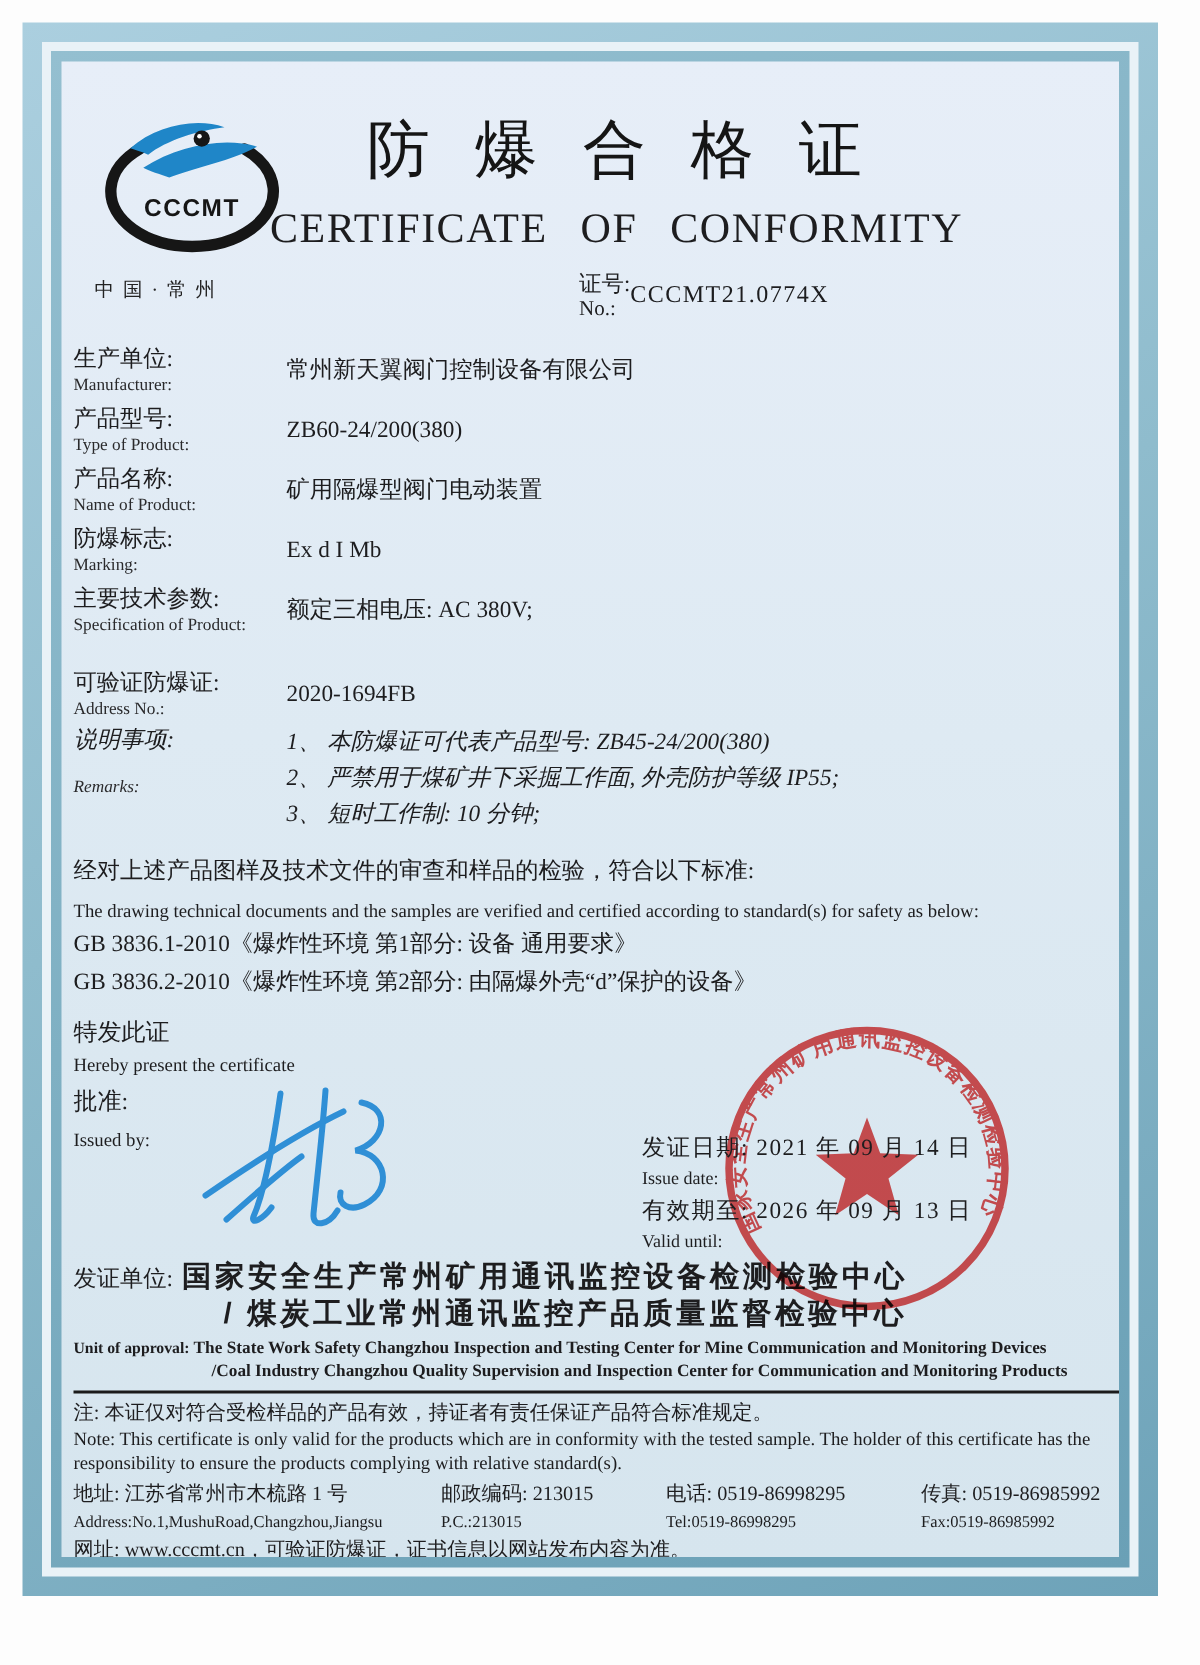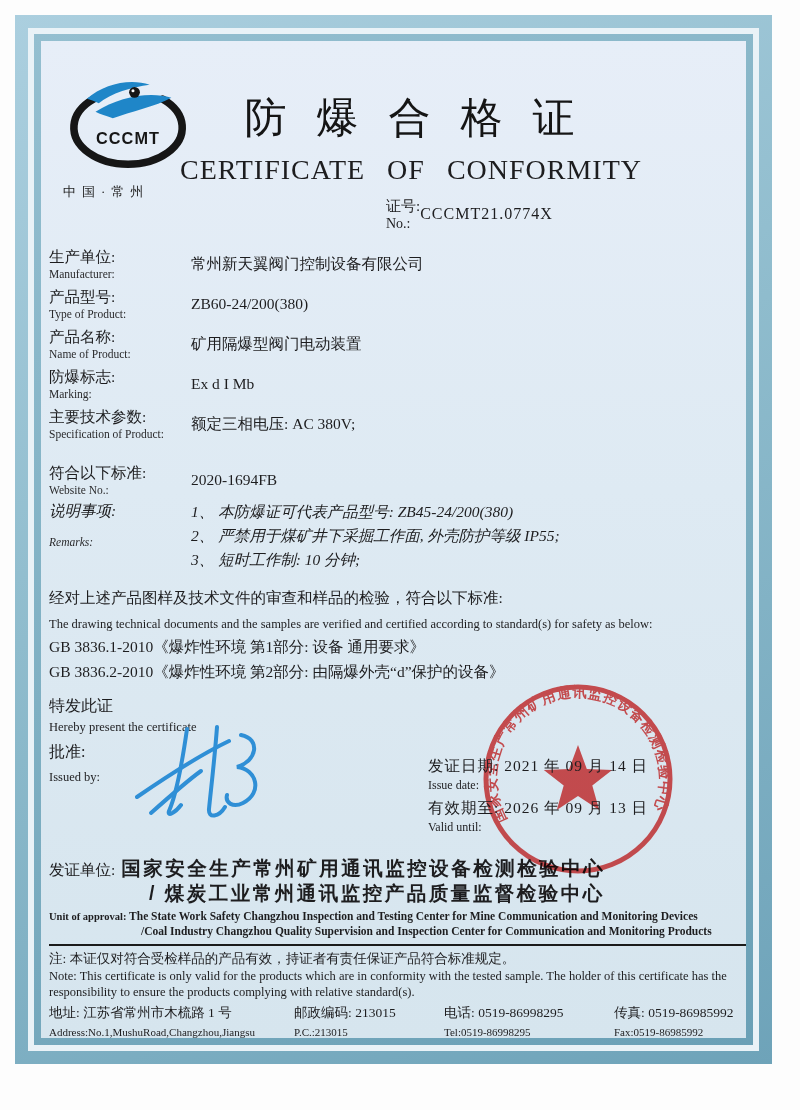--- a/index.html
+++ b/index.html
@@ -10,21 +10,21 @@
   .cert-gap   { background:#e9f2f7; padding:6px; height:100%; }
   .cert-line  { background:linear-gradient(155deg,#94bfd0 0%,#7fb0c3 50%,#6aa0b6 100%); padding:7px; height:100%; }
   .inner { position:relative; height:100%; overflow:hidden;
            background:linear-gradient(180deg,#e7eef8 0%,#deeaf3 45%,#d6e5ee 100%); }
 
   
   .logo { position:absolute; left:22px; top:36px; width:140px; text-align:left; }
   .logo-region { font-size:13px; letter-spacing:6px; margin-top:2px; color:#222; }
 
   
-  .title-block { padding-top:51px; text-align:center; }
+  .title-block { padding-top:34px; text-align:center; }
   .cn-title { font-size:42px; letter-spacing:30px; padding-left:62px; line-height:52px; font-weight:500; color:#151515; }
   .en-title { font-size:28px; letter-spacing:1px; word-spacing:14px; padding-left:35px; margin-top:10px; font-weight:500; }
   .certno { display:flex; align-items:center; margin:6px 0 0 345px; height:44px; }
   .certno-labels { text-align:left; }
   .certno-cn { font-size:15px; }
   .certno-en { font-size:14px; }
   .certno-val { font-size:16px; margin-left:0; letter-spacing:1px; }
 
   
   .fields { margin:8px 0 0 8px; }
@@ -141,22 +141,22 @@
       </div>
       <div class="field-row">
         <div class="field-label">
           <div class="label-cn">主要技术参数:</div>
           <div class="label-en">Specification of Product:</div>
         </div>
         <div class="field-value">额定三相电压: AC 380V;</div>
       </div>
       <div class="field-row gap-before">
         <div class="field-label">
-          <div class="label-cn">符合以下标准:</div>
-          <div class="label-en">Website No.:</div>
+          <div class="label-cn">可验证防爆证:</div>
+          <div class="label-en">Address No.:</div>
         </div>
         <div class="field-value">2020-1694FB</div>
       </div>
       <div class="field-row top-align">
         <div class="field-label">
           <div class="label-cn">说明事项:</div>
           <div class="label-en" style="margin-top:14px">Remarks:</div>
         </div>
         <div class="field-value">
           <div class="remark-line">1、 本防爆证可代表产品型号: ZB45-24/200(380)</div>

